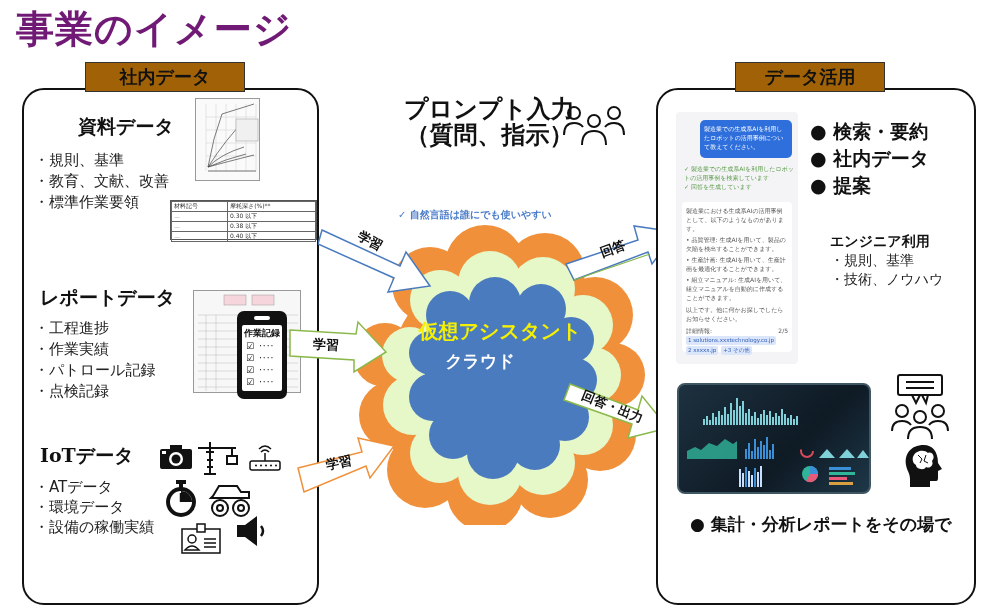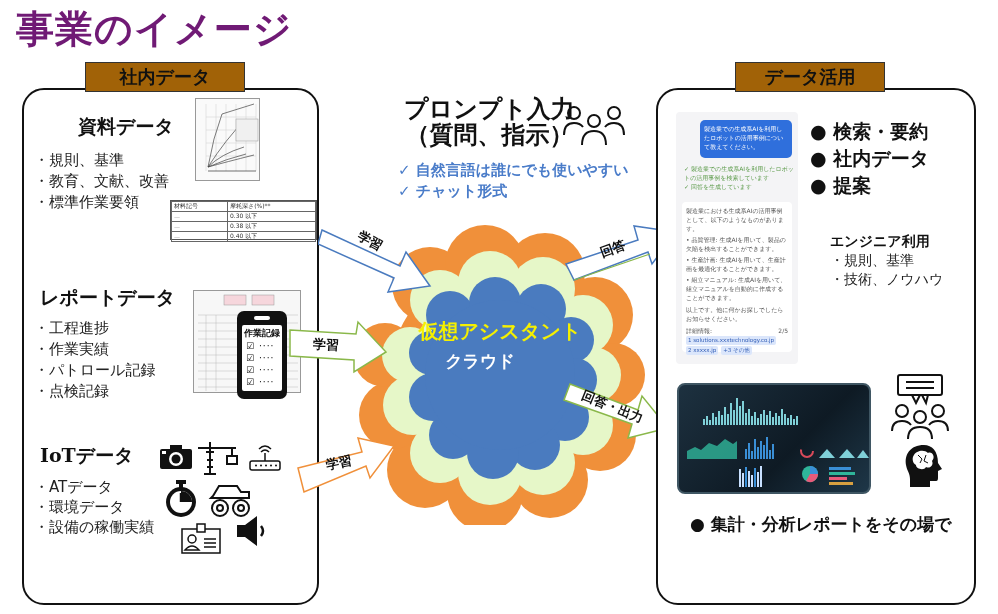--- a/index.html
+++ b/index.html
@@ -28,21 +28,21 @@
   
   .report-form { left: 193px; top: 290px; width: 108px; height: 103px; border: 1px solid #999; background: #f7f7f7; }
   .phone { left: 237px; top: 311px; width: 50px; height: 88px; background: #111; border-radius: 7px; }
   .phone-screen { position: absolute; left: 5px; top: 14px; width: 40px; height: 66px; background: #fff; border-radius: 2px; }
   .phone-title { font-size: 9px; font-weight: bold; text-align: center; margin-top: 2px; }
   .phone-row { font-size: 9px; margin-left: 4px; line-height: 12px; letter-spacing: 1px; }
   .phone-slot { position: absolute; left: 17px; top: 5px; width: 16px; height: 4px; background: #fff; border-radius: 2px; }
 
   
   .prompt-title { left: 404px; top: 96px; font-size: 24px; font-weight: bold; line-height: 26px; text-align: center; }
-  .prompt-check { font-size: 15px; font-weight: bold; color: #4a7cc9; line-height: 21px; }
+  .prompt-check { font-size: 10px; font-weight: bold; color: #4a7cc9; line-height: 21px; margin-top: 44px; }
 
   
   .chat { left: 676px; top: 112px; width: 122px; height: 252px; background: #f4f4f6; border-radius: 4px; font-size: 6px; color: #555; }
   .chat-q { position: absolute; left: 24px; top: 8px; width: 92px; height: 38px; background: #2f6fdc; border-radius: 5px; color: #fff; padding: 4px; font-size: 6px; line-height: 9px; }
   .chat-ans { position: absolute; left: 6px; top: 90px; width: 110px; height: 150px; background: #fff; border-radius: 4px; padding: 4px; line-height: 9px; }
   .chat-link { display: inline-block; background: #dbe6fb; color: #3560b8; border-radius: 2px; padding: 0 2px; margin: 1px 1px 0 0; font-size: 5.5px; }
 
   .feat { font-size: 19px; font-weight: bold; line-height: 27px; }
   .eng-head { font-size: 14px; font-weight: bold; }
   .eng-bul { font-size: 14px; line-height: 19px; color: #222; }

